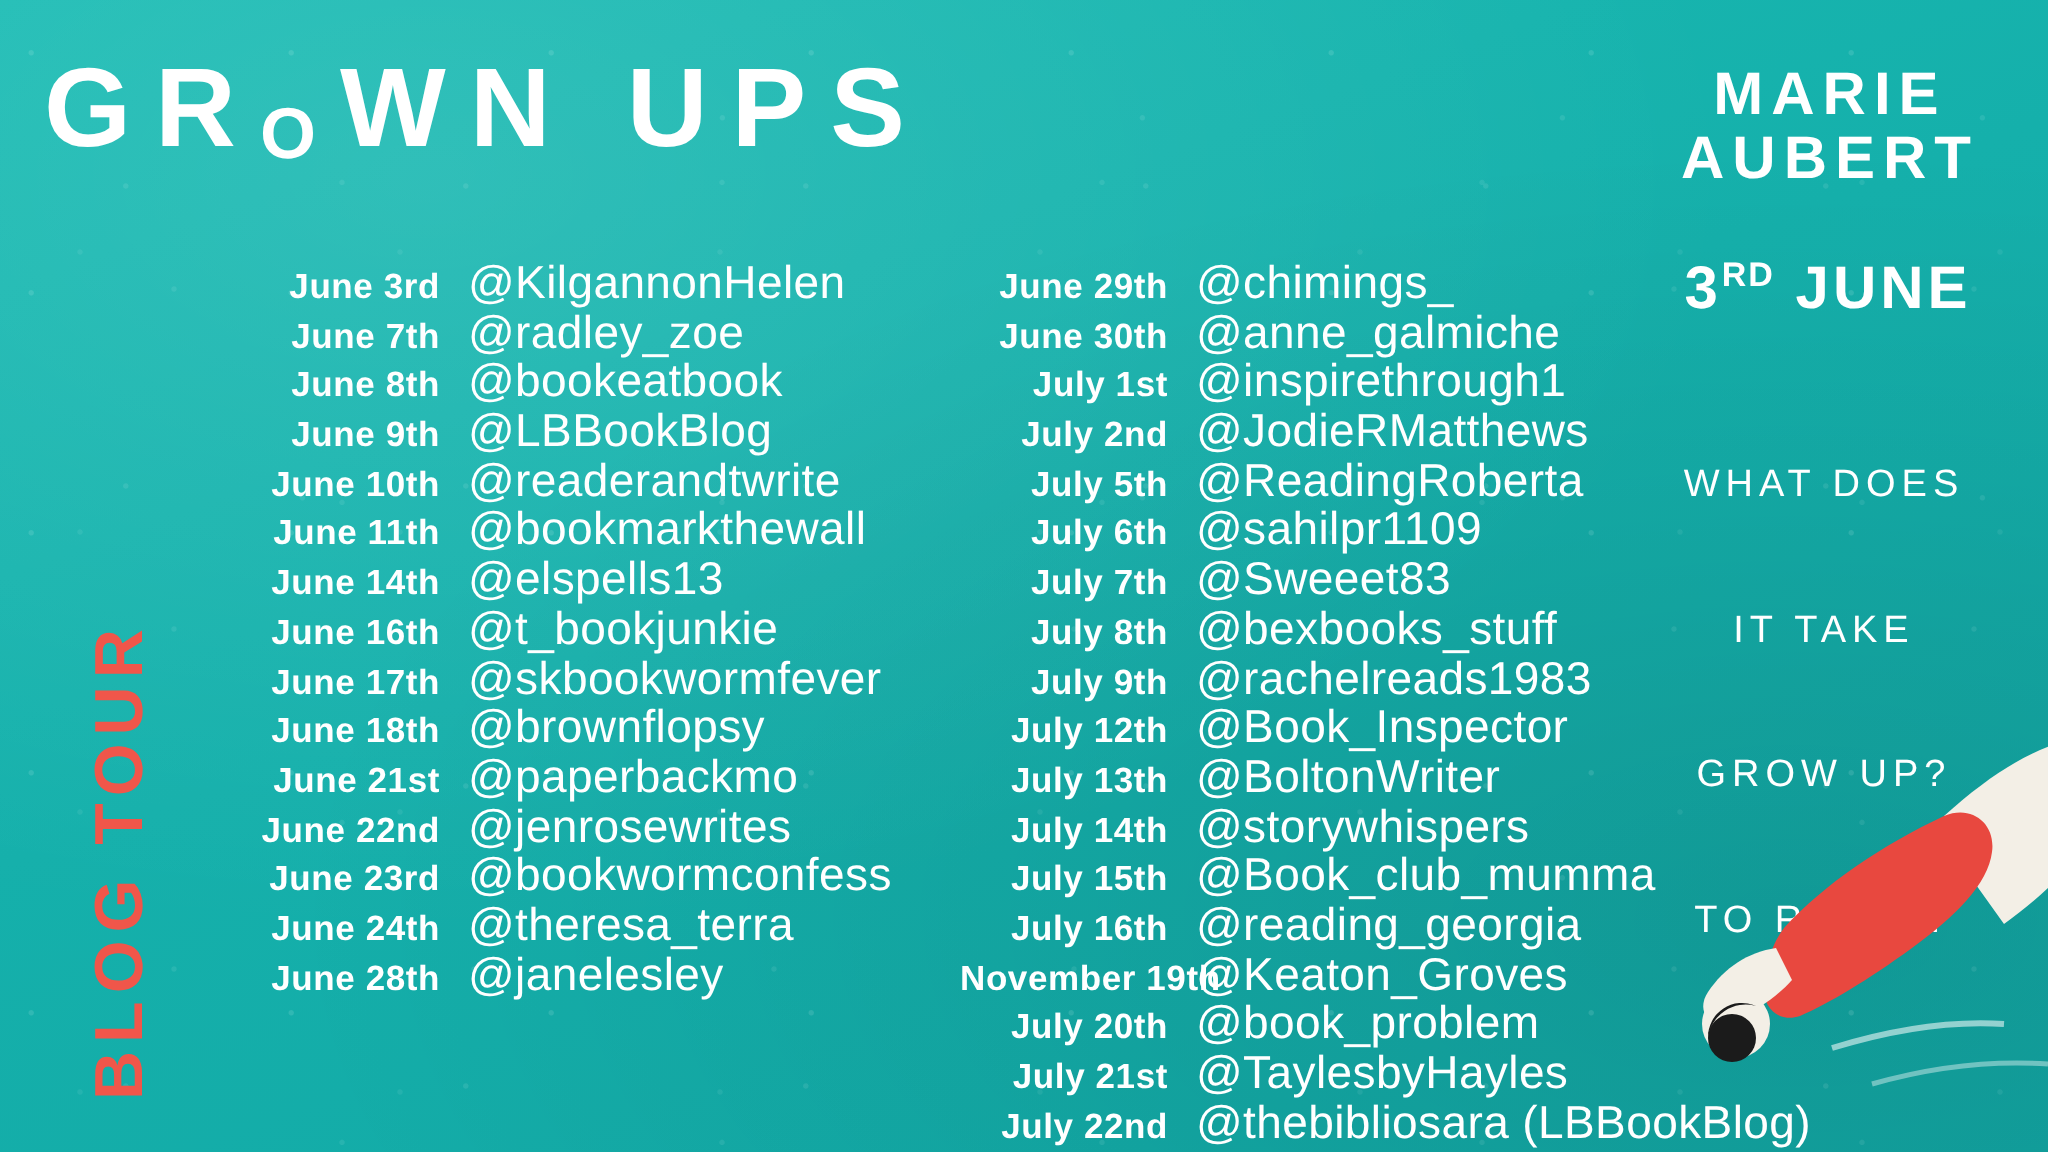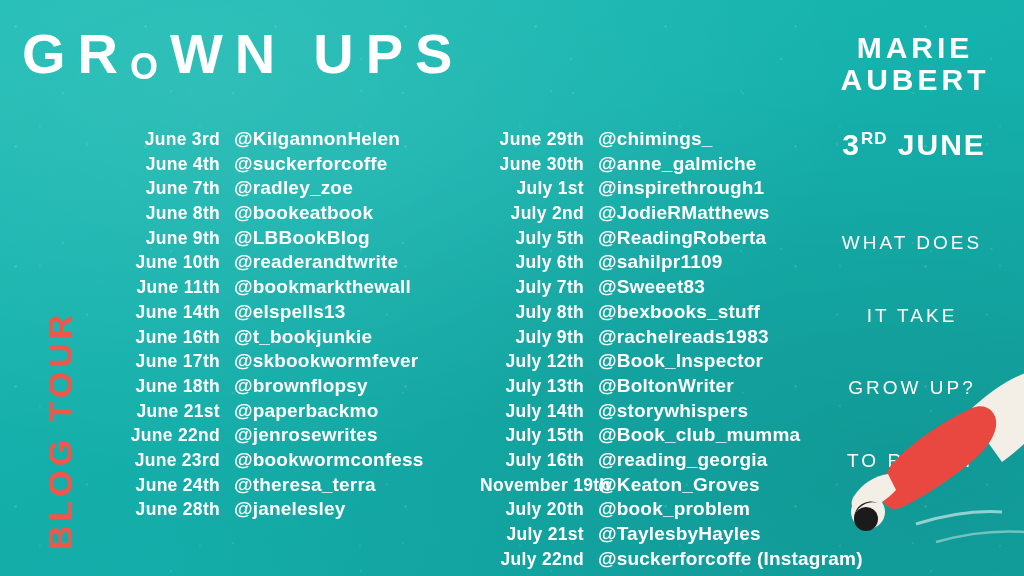--- a/index.html
+++ b/index.html
@@ -116,24 +116,23 @@
     text-align: right;
     color: #ffffff;
     font-size: 17.5px;
     font-weight: bold;
     letter-spacing: 0.3px;
     white-space: nowrap;
   }
   .handle {
     margin-left: 14px;
     color: #ffffff;
-    font-size: 19px;
+    font-size: 23px;
     letter-spacing: 0.2px;
     white-space: nowrap;
-    font-weight: bold;
   }
 
   
   .pubdate {
     position: absolute;
     top: 128px;
     right: 24px;
     width: 236px;
     text-align: center;
     color: #ffffff;
@@ -186,24 +185,20 @@
   </div>
 
   <div class="blogtour">BLOG TOUR</div>
 
   <div class="col" id="col-1">
       <div class="row">
         <span class="date">June 3rd</span>
         <span class="handle">@KilgannonHelen</span>
       </div>
       <div class="row">
-        <span class="date">June 4th</span>
-        <span class="handle">@suckerforcoffe</span>
-      </div>
-      <div class="row">
         <span class="date">June 7th</span>
         <span class="handle">@radley_zoe</span>
       </div>
       <div class="row">
         <span class="date">June 8th</span>
         <span class="handle">@bookeatbook</span>
       </div>
       <div class="row">
         <span class="date">June 9th</span>
         <span class="handle">@LBBookBlog</span>
@@ -317,21 +312,21 @@
       <div class="row">
         <span class="date">July 20th</span>
         <span class="handle">@book_problem</span>
       </div>
       <div class="row">
         <span class="date">July 21st</span>
         <span class="handle">@TaylesbyHayles</span>
       </div>
       <div class="row">
         <span class="date">July 22nd</span>
-        <span class="handle">@suckerforcoffe (Instagram)</span>
+        <span class="handle">@thebibliosara (LBBookBlog)</span>
       </div>
     </div>
 
   <div class="pubdate">
     <span>3</span><sup>RD</sup> <span>JUNE</span>
   </div>
 
   <div class="tagline">
     <span>WHAT DOES</span>
     <span>IT TAKE</span>

